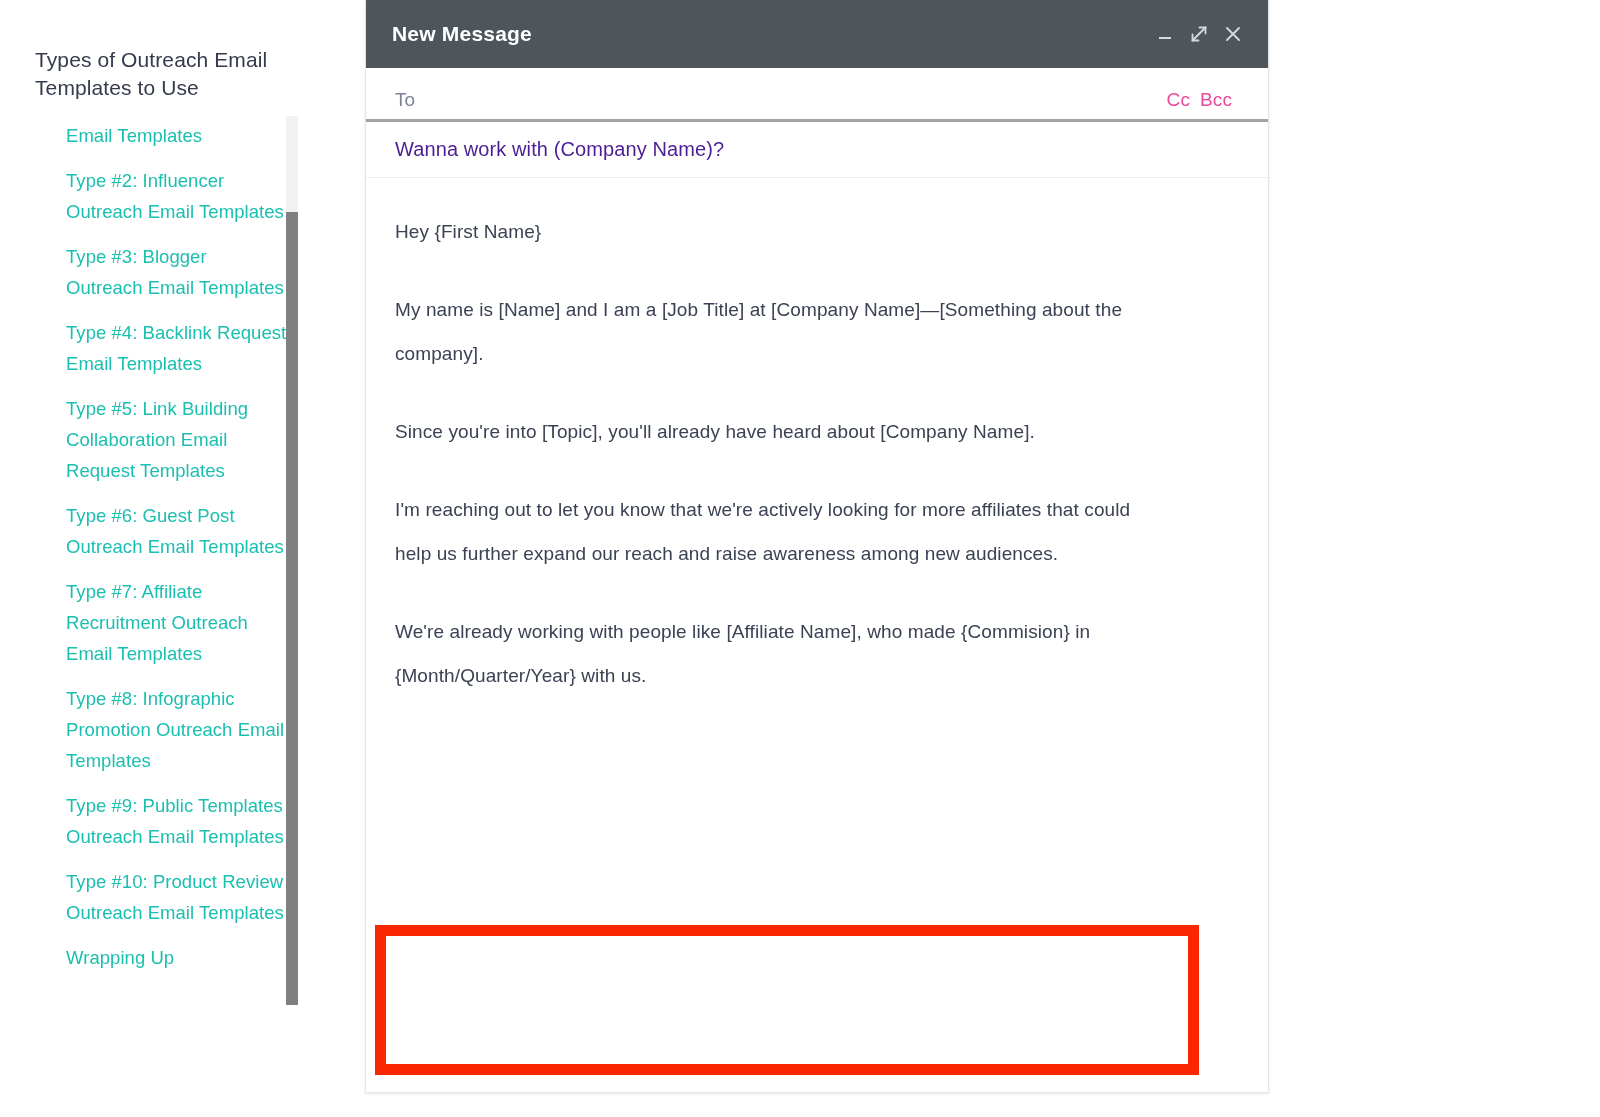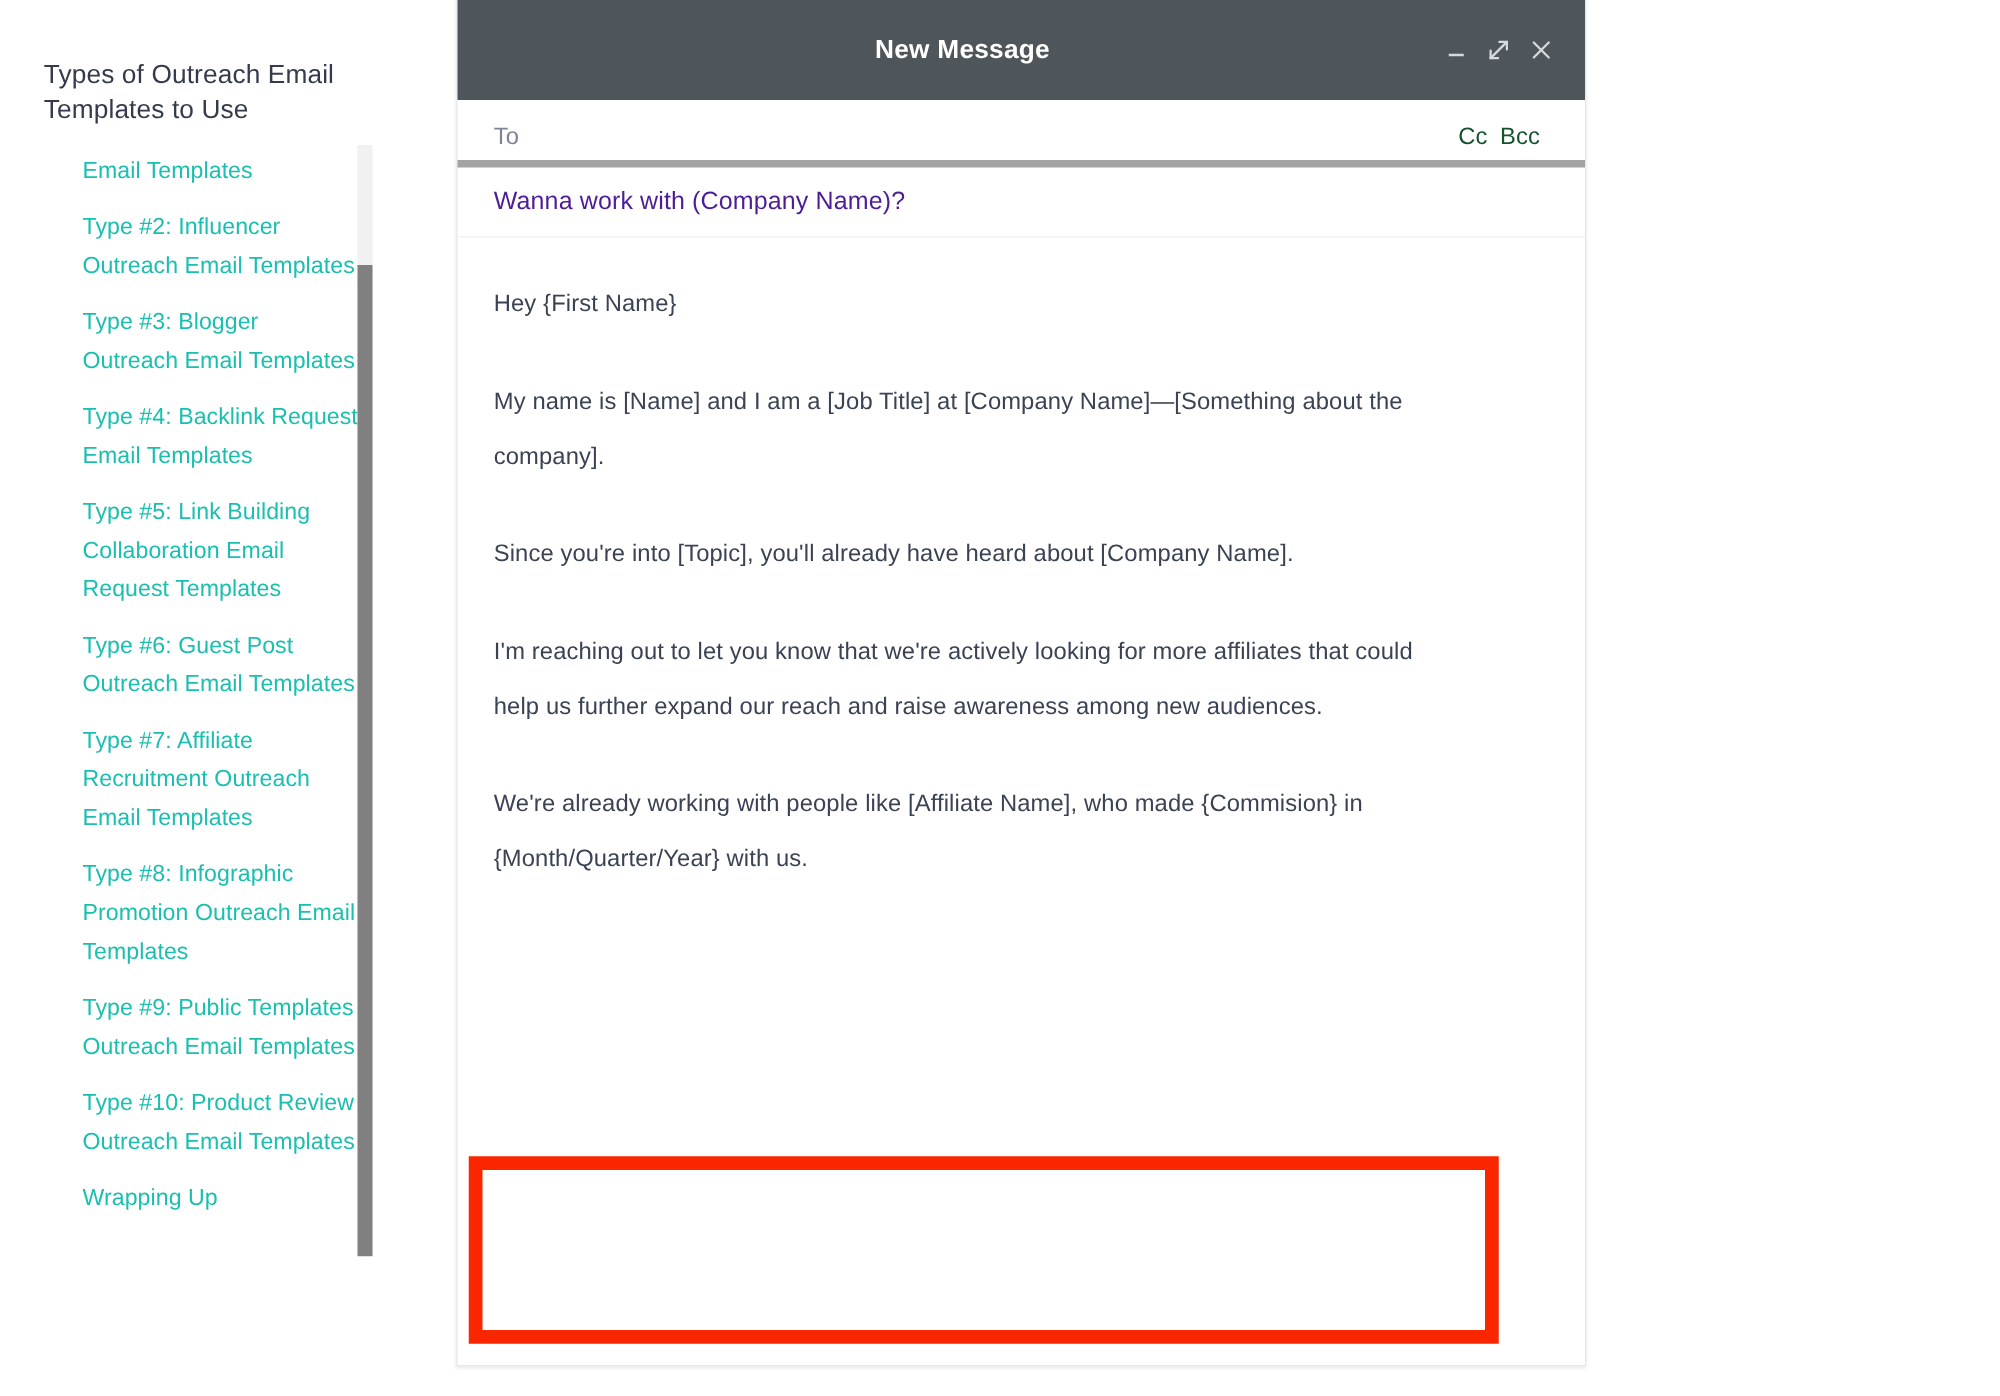--- a/index.html
+++ b/index.html
@@ -90,26 +90,25 @@
     height: 1093px;
     background: #ffffff;
     border-left: 1px solid #e4e6ea;
     border-right: 1px solid #e4e6ea;
     border-bottom: 1px solid #e4e6ea;
     box-shadow: 0 1px 3px rgba(0,0,0,0.10);
   }
 
   #compose-titlebar {
     position: relative;
-    height: 80px;
+    height: 68px;
     background: #4f565b;
     display: flex;
     align-items: center;
     padding: 0 18px 0 26px;
-    text-align: center;
   }
 
   #compose-title {
     flex: 1;
     color: #ffffff;
     font-size: 21px;
     font-weight: bold;
     letter-spacing: 0.2px;
   }
 
@@ -123,35 +122,35 @@
   }
   .win-btn svg { display: block; }
 
   
   #recipient-row {
     position: relative;
     height: 54px;
     display: flex;
     align-items: center;
     padding: 12px 36px 0 29px;
-    border-bottom: 6px solid #a3a3a3;
+    border-bottom: 3px solid #a3a3a3;
   }
   #to-field {
     flex: 1;
     font-size: 19px;
     color: #7c8499;
     letter-spacing: 0.1px;
   }
   #cc-bcc {
     display: flex;
     gap: 10px;
   }
   .ccbcc-btn {
     font-size: 19px;
-    color: #14532d;
+    color: #ec4899;
     cursor: pointer;
     letter-spacing: 0.1px;
   }
 
   
   #subject-row {
     position: relative;
     height: 56px;
     display: flex;
     align-items: center;

